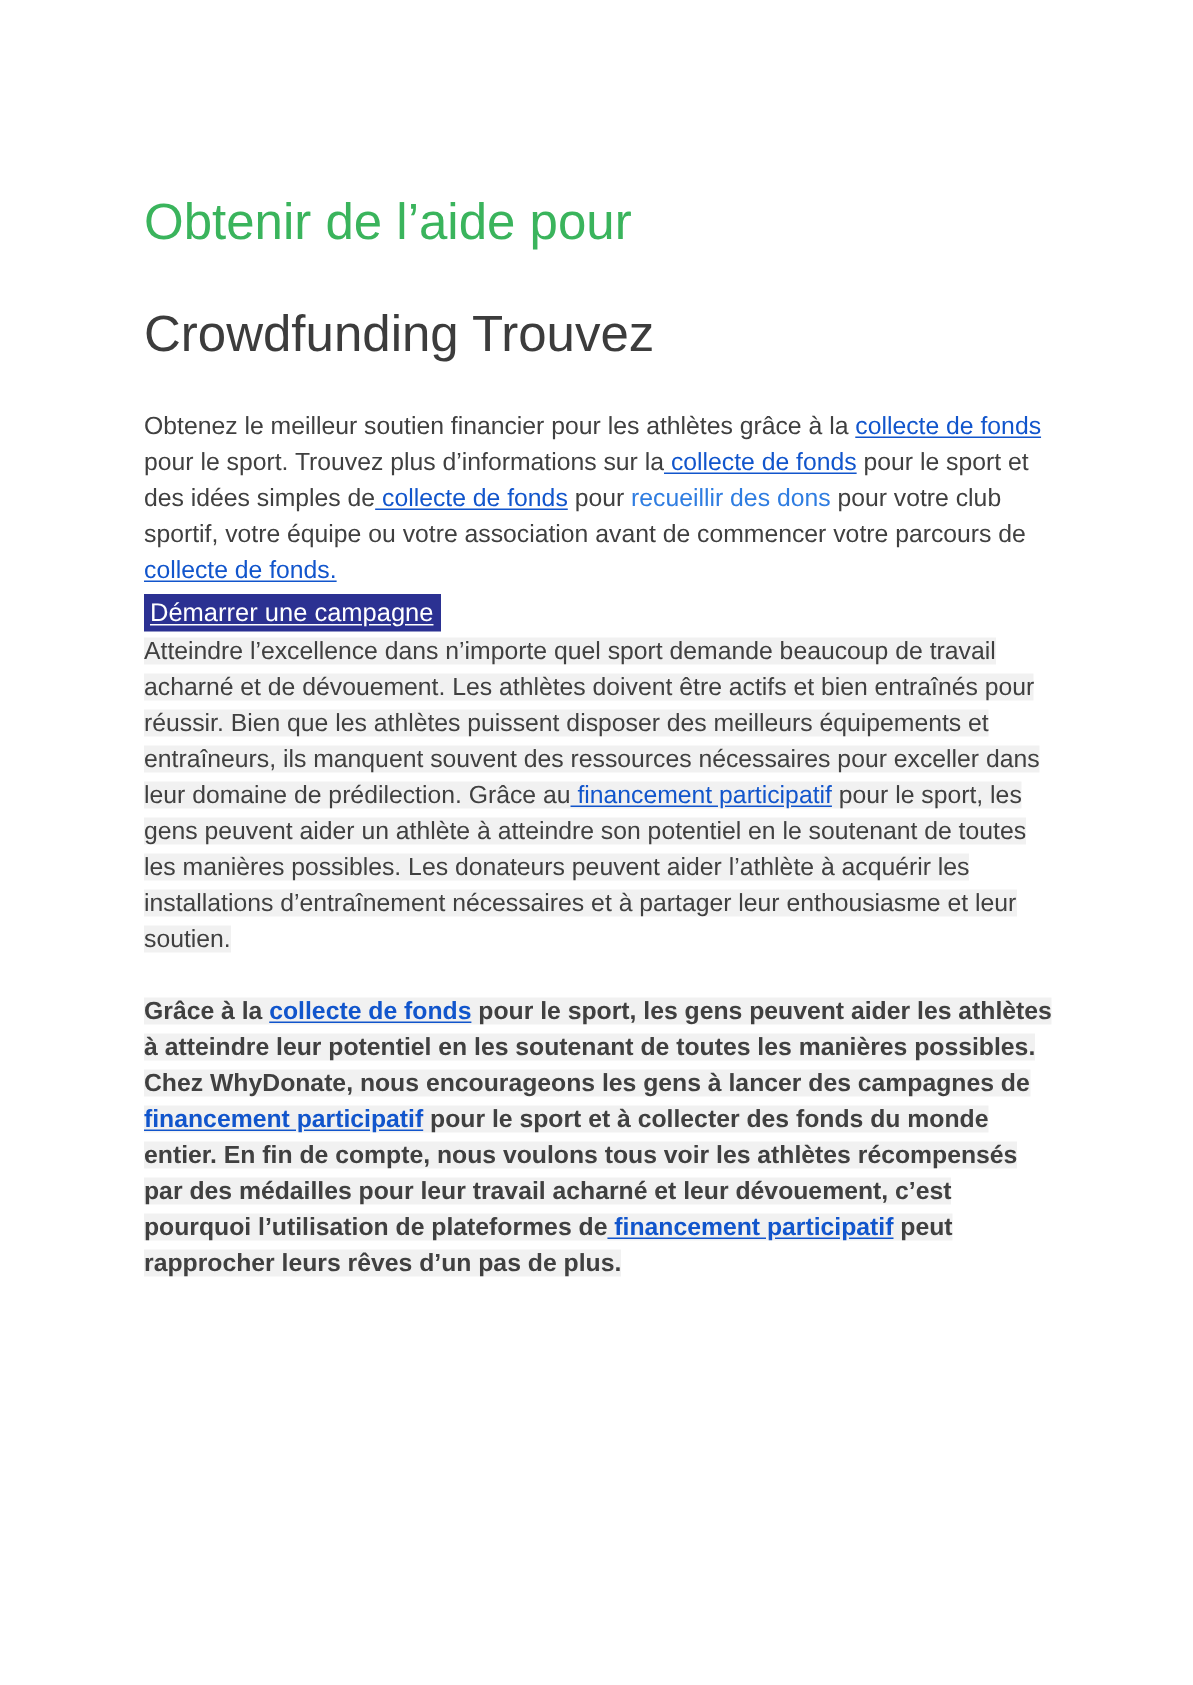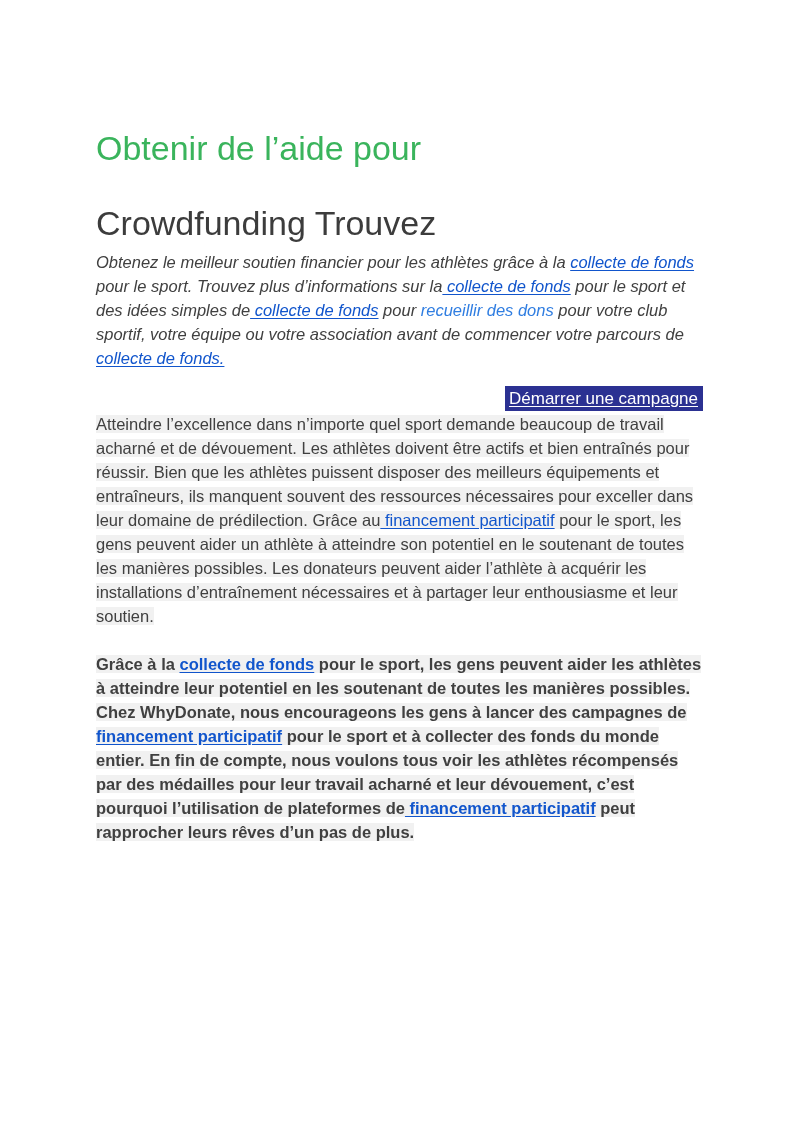--- a/index.html
+++ b/index.html
@@ -25,24 +25,24 @@
   h1,h2,p{margin:0;font-weight:400;}
   .title{
     font-size:34px;line-height:45px;color:var(--title_dark);
     letter-spacing:0;
   }
   .title.accent{color:var(--green);}
   .title.main{margin-top:30px;}
   .body{
     font-size:16.5px;line-height:24px;color:var(--body_text);
   }
-  .intro{margin-top:4px;font-style:italic;}
+  .intro{margin-top:26px;}
   .link{color:var(--link_blue);text-decoration:underline;text-underline-offset:2px;cursor:pointer;}
   .link.link2{color:var(--link_bright_blue);text-decoration:none;}
-  .cta-row{margin-top:16px;text-align:right;text-decoration:underline;}
+  .cta-row{margin-top:4px;text-align:left;text-decoration:underline;}
   .cta{
     display:inline-block;background:var(--cta_bg);color:var(--cta_text);
     font-size:17px;line-height:21px;padding:2px 5px 2px 4px;
     text-decoration:underline;text-decoration-color:var(--cta_text);
     text-underline-offset:2px;cursor:pointer;
   }
   .section-heading{
     margin-top:152px;font-size:26px;line-height:36px;color:var(--title_dark);
   }
   .section-heading .hl{padding:2px 3px 3px 0;}

